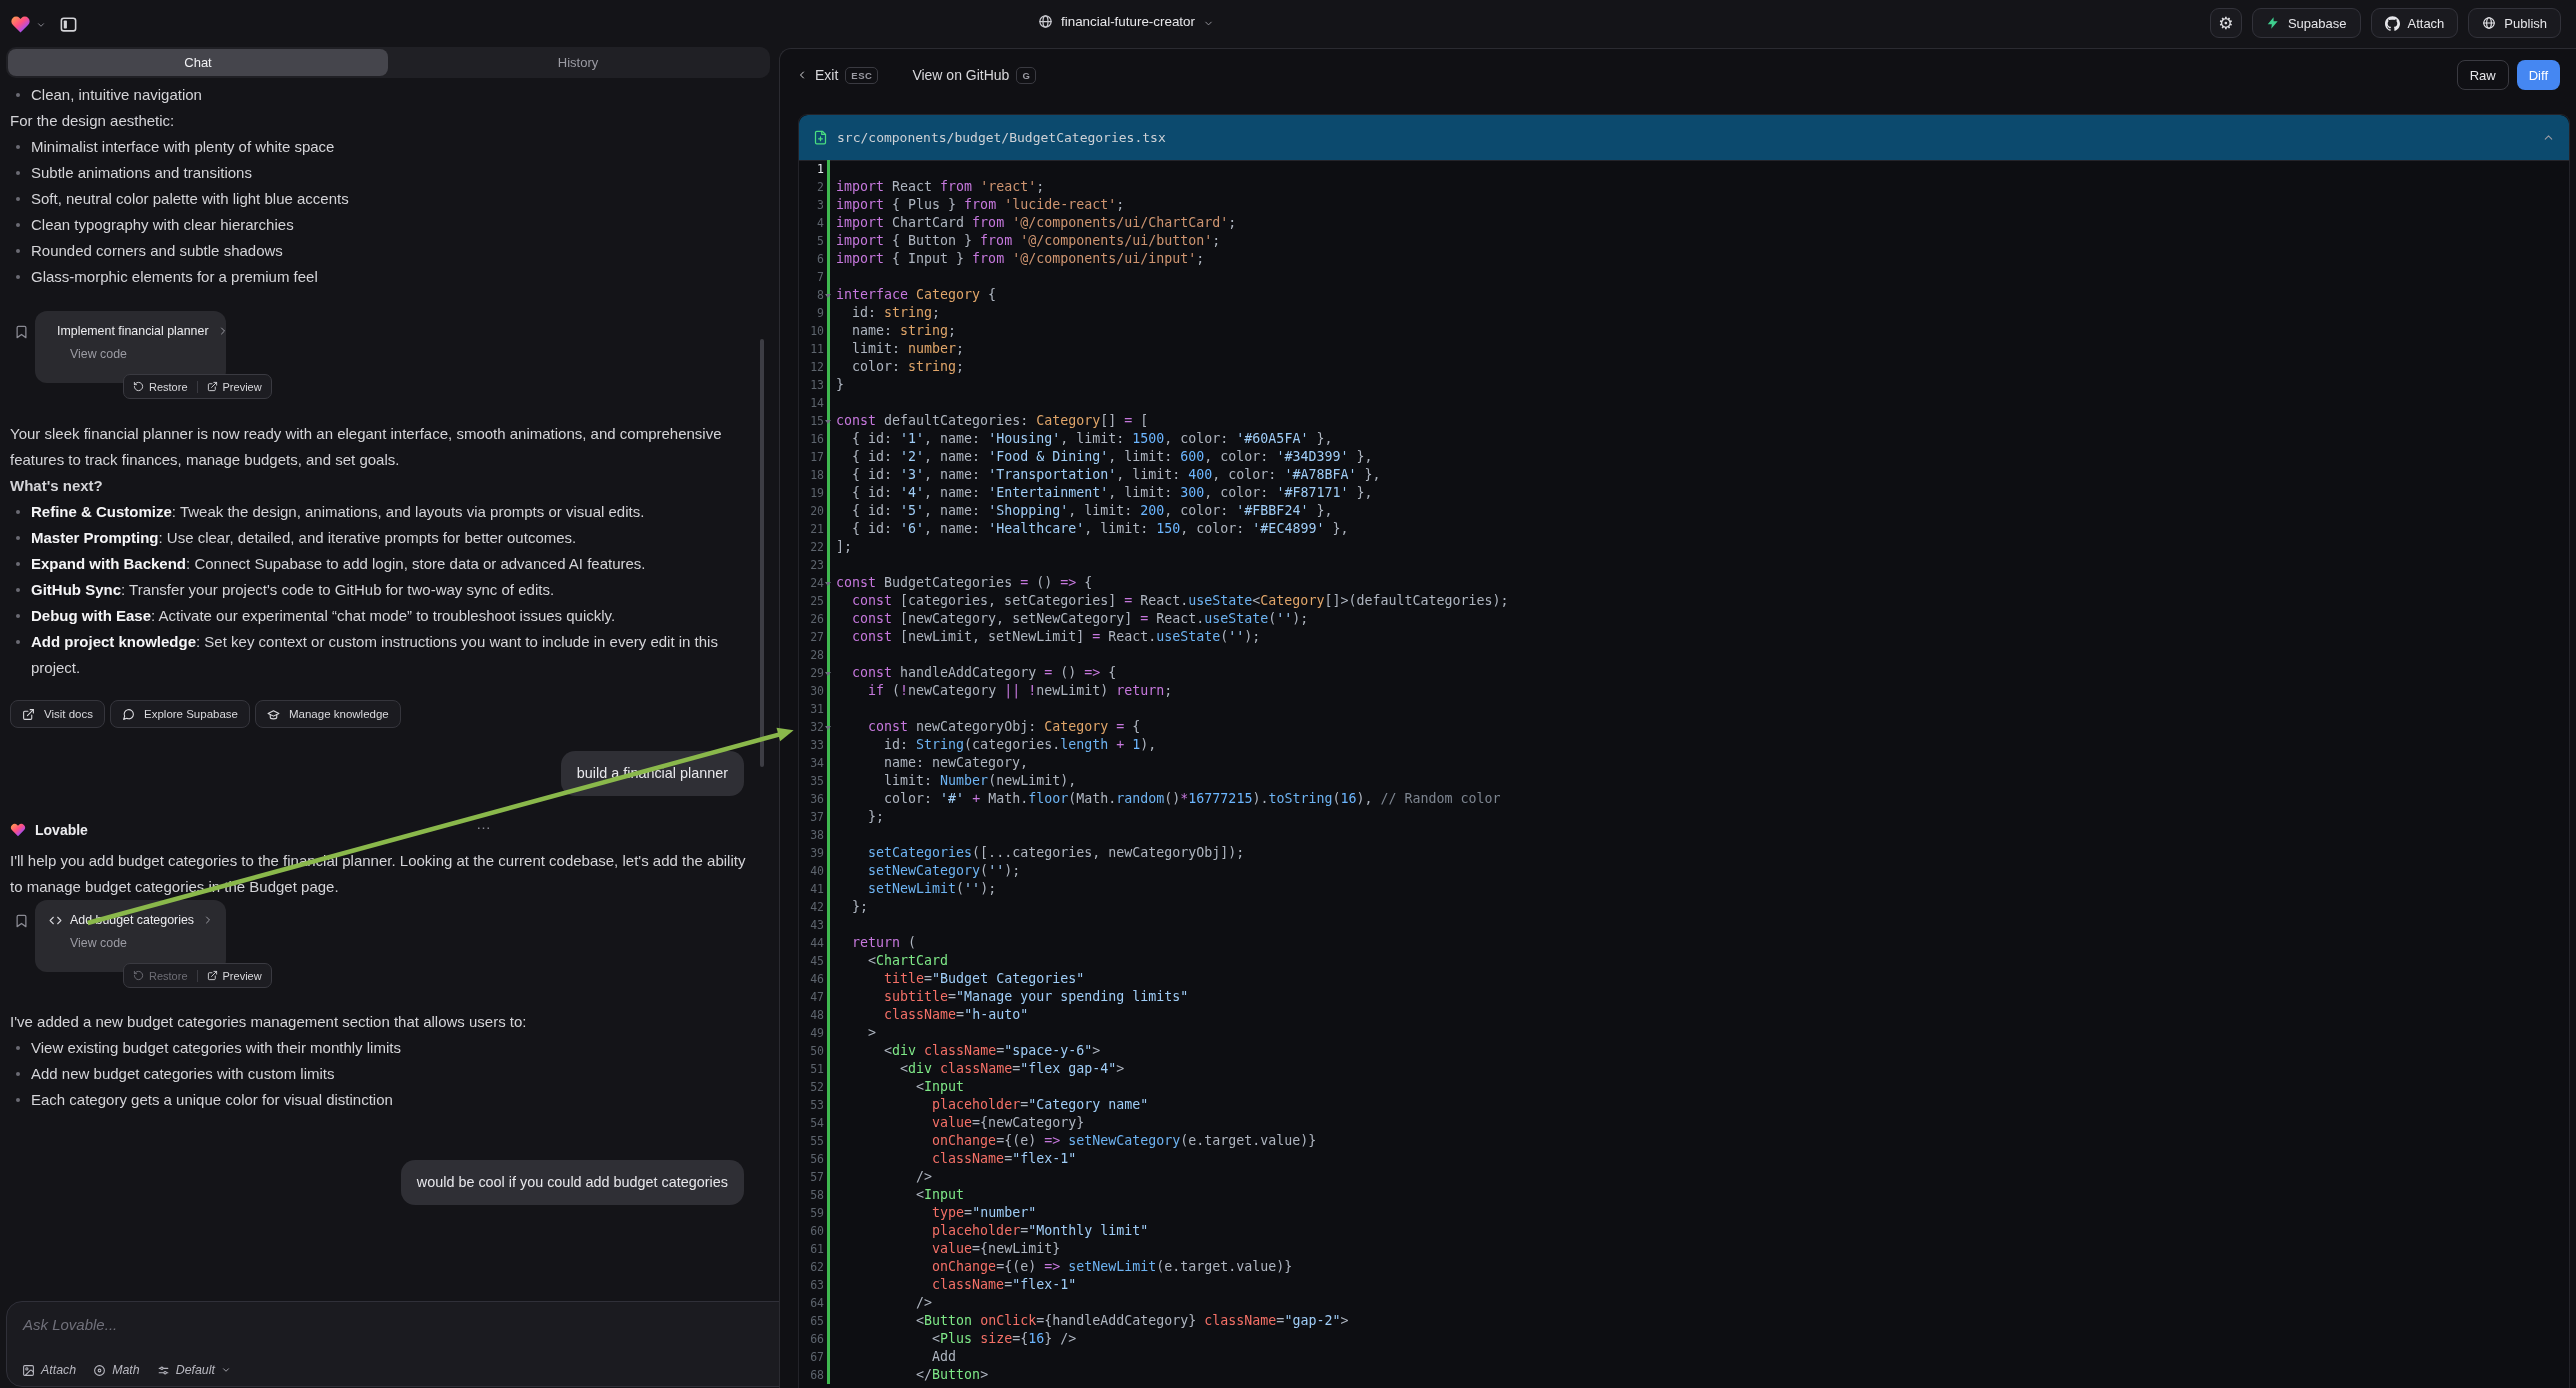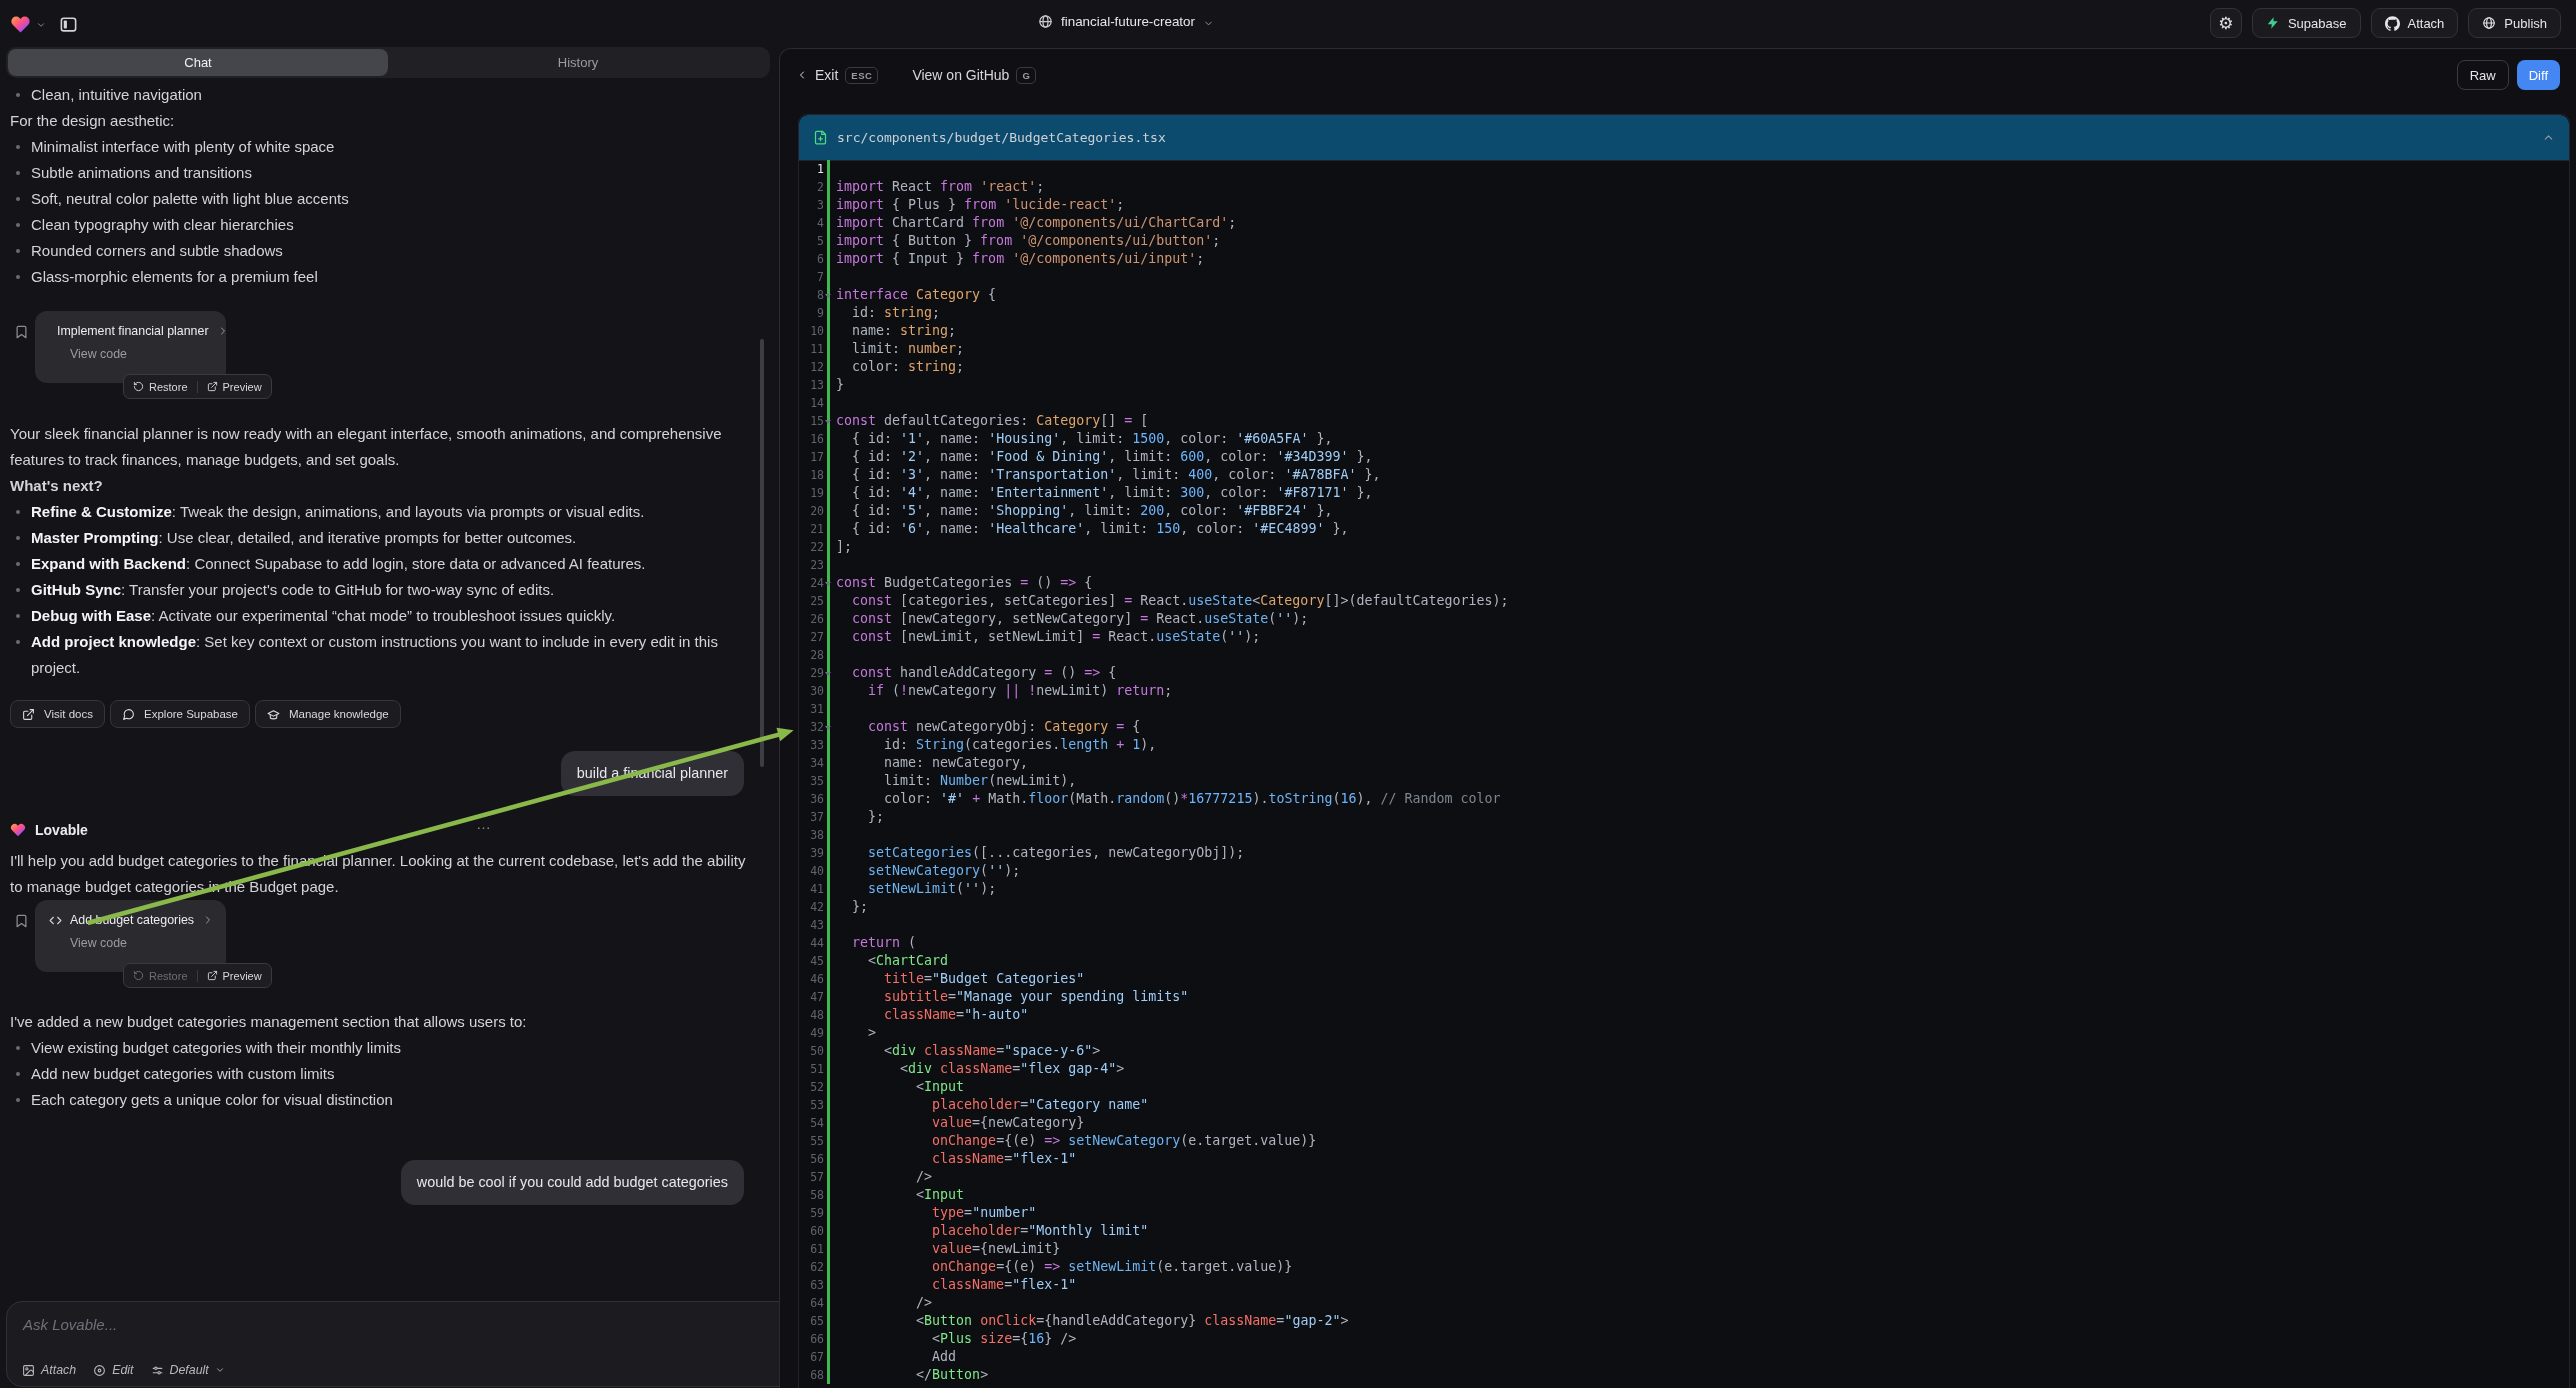--- a/index.html
+++ b/index.html
@@ -323,21 +323,21 @@
               <circle cx="9" cy="9" r="2"></circle>
               <path d="m21 15-3.1-3.1a2 2 0 0 0-2.8 0L6 21"></path>
             </svg>
           <span>Attach</span>
         </span>
         <span class="citem">
           <svg class="ic" width="13" height="13" viewBox="0 0 24 24">
               <circle cx="12" cy="12" r="9"></circle>
               <circle cx="12" cy="12" r="2.5"></circle>
             </svg>
-          <span>Edit</span>
+          <span>Math</span>
         </span>
         <span class="citem">
           <svg class="ic" width="13" height="13" viewBox="0 0 24 24">
               <line x1="4" y1="8" x2="20" y2="8"></line>
               <circle cx="9" cy="8" r="2.2" fill="#1b1b20"></circle>
               <line x1="4" y1="16" x2="20" y2="16"></line>
               <circle cx="15" cy="16" r="2.2" fill="#1b1b20"></circle>
             </svg>
           <span>Default</span>
           <svg class="ic" width="10" height="10" viewBox="0 0 24 24">

